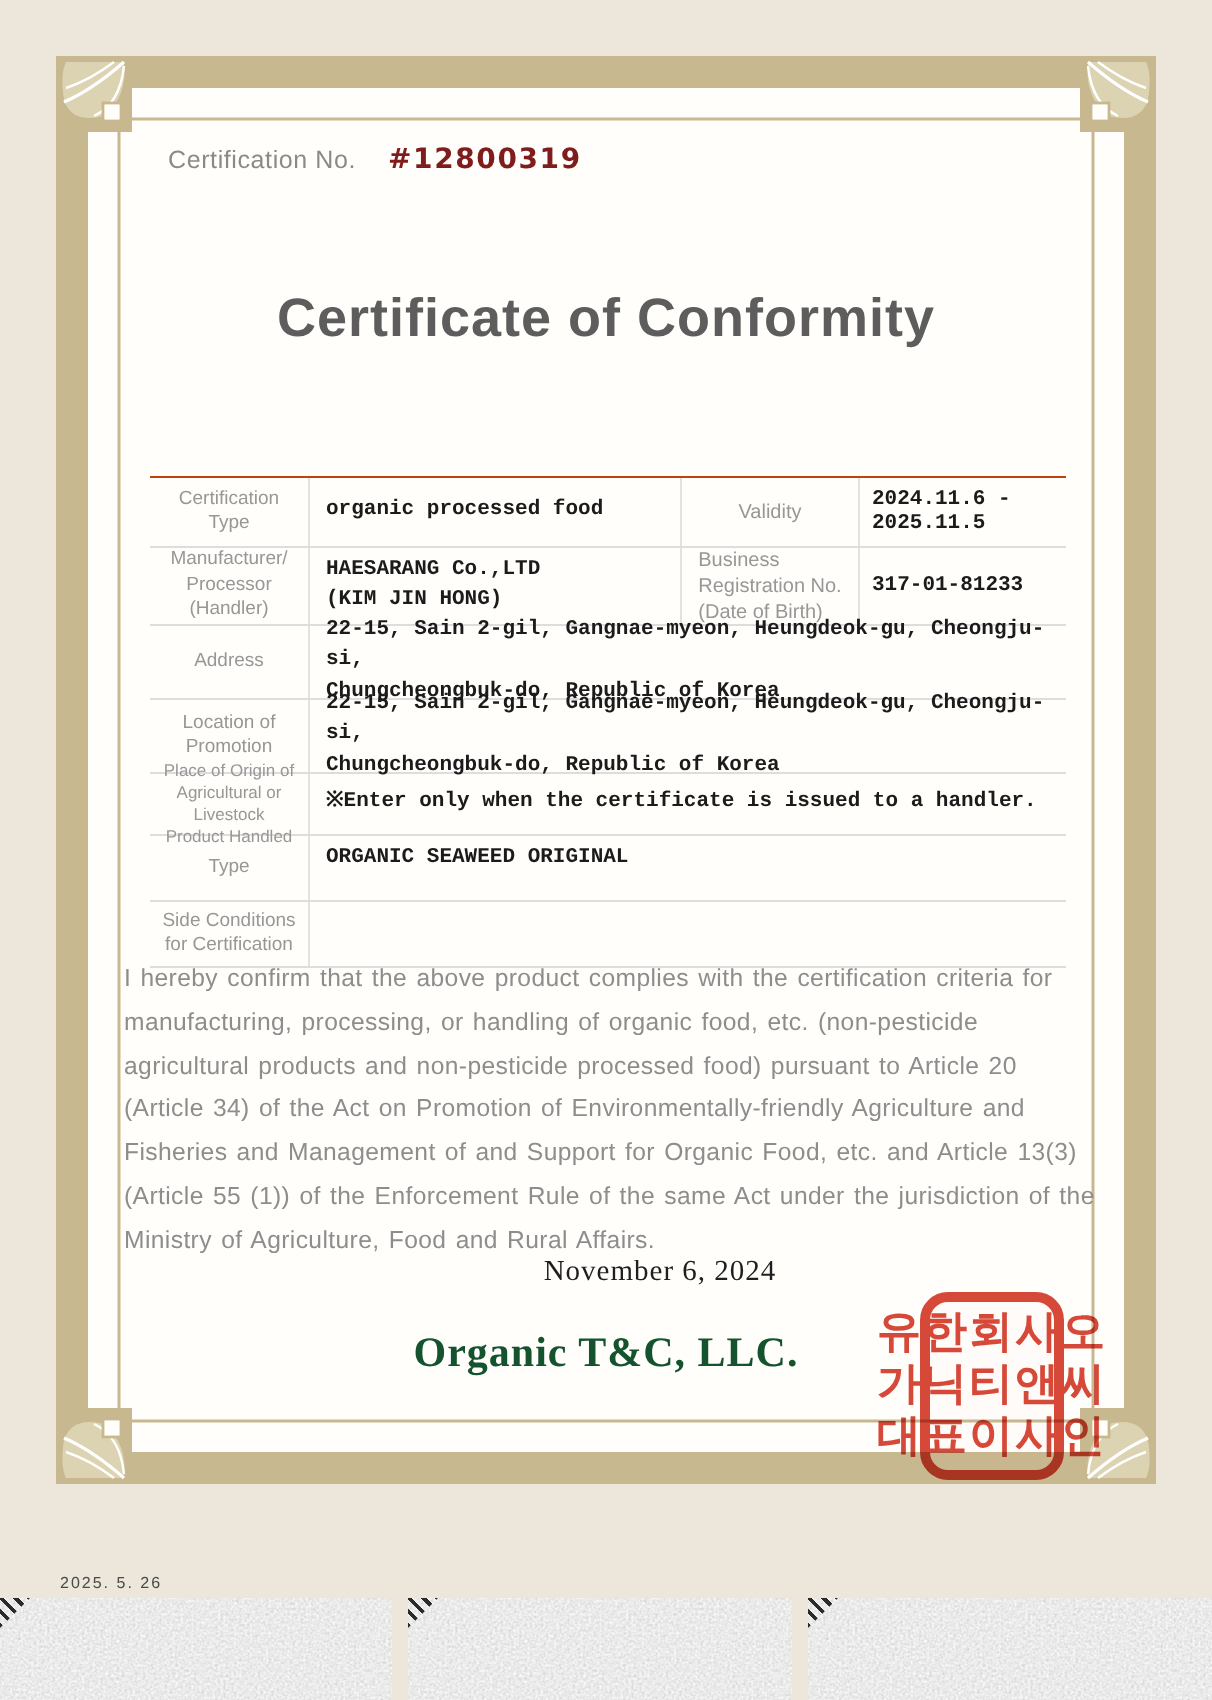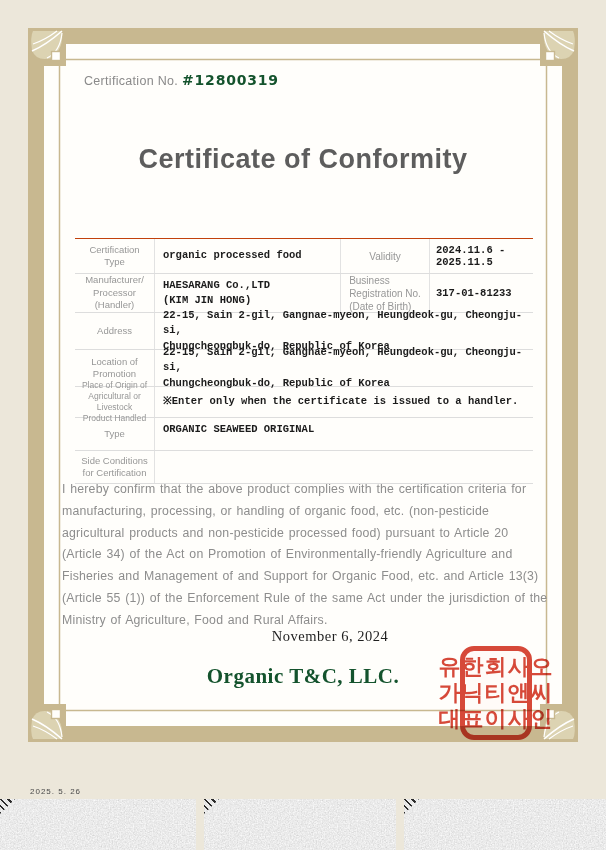--- a/index.html
+++ b/index.html
@@ -8,21 +8,21 @@
     background:#ece7da;
     font-family:"Liberation Sans", sans-serif;
   }
   .paper{
     position:absolute;left:44px;top:44px;width:518px;height:682px;
     background:#fffefb;
   }
   .frame-svg{position:absolute;left:0;top:0;width:606px;height:850px;pointer-events:none;}
 
   .cert-no{position:absolute;left:84px;top:72px;font-size:12.5px;color:#8a8a8a;letter-spacing:.3px;}
-  .cert-no .num{font-family:"DejaVu Sans", sans-serif;color:#14532d;font-size:14px;font-weight:600;margin-left:4px;letter-spacing:.8px;}
+  .cert-no .num{font-family:"DejaVu Sans", sans-serif;color:#7f1d1d;font-size:14px;font-weight:600;margin-left:16px;letter-spacing:.8px;}
 
   .title{position:absolute;left:44px;top:144px;width:518px;text-align:center;
     font-size:27px;color:#5d5d5d;font-weight:600;letter-spacing:.5px;}
 
   
   .ctable{position:absolute;left:75px;top:238px;width:458px;border-top:1px solid #c2410c;border-bottom:1px solid #ddd;}
   .trow{display:flex;align-items:stretch;border-bottom:1px solid #ddd;}
   .trow:last-child{border-bottom:none;}
   .tlabel{width:80px;flex:none;display:flex;align-items:center;justify-content:center;text-align:center;
     font-size:9.5px;color:#979797;line-height:1.3;border-right:1px solid #e2e2e2;white-space:pre-line;padding:2px 2px;box-sizing:border-box;}

